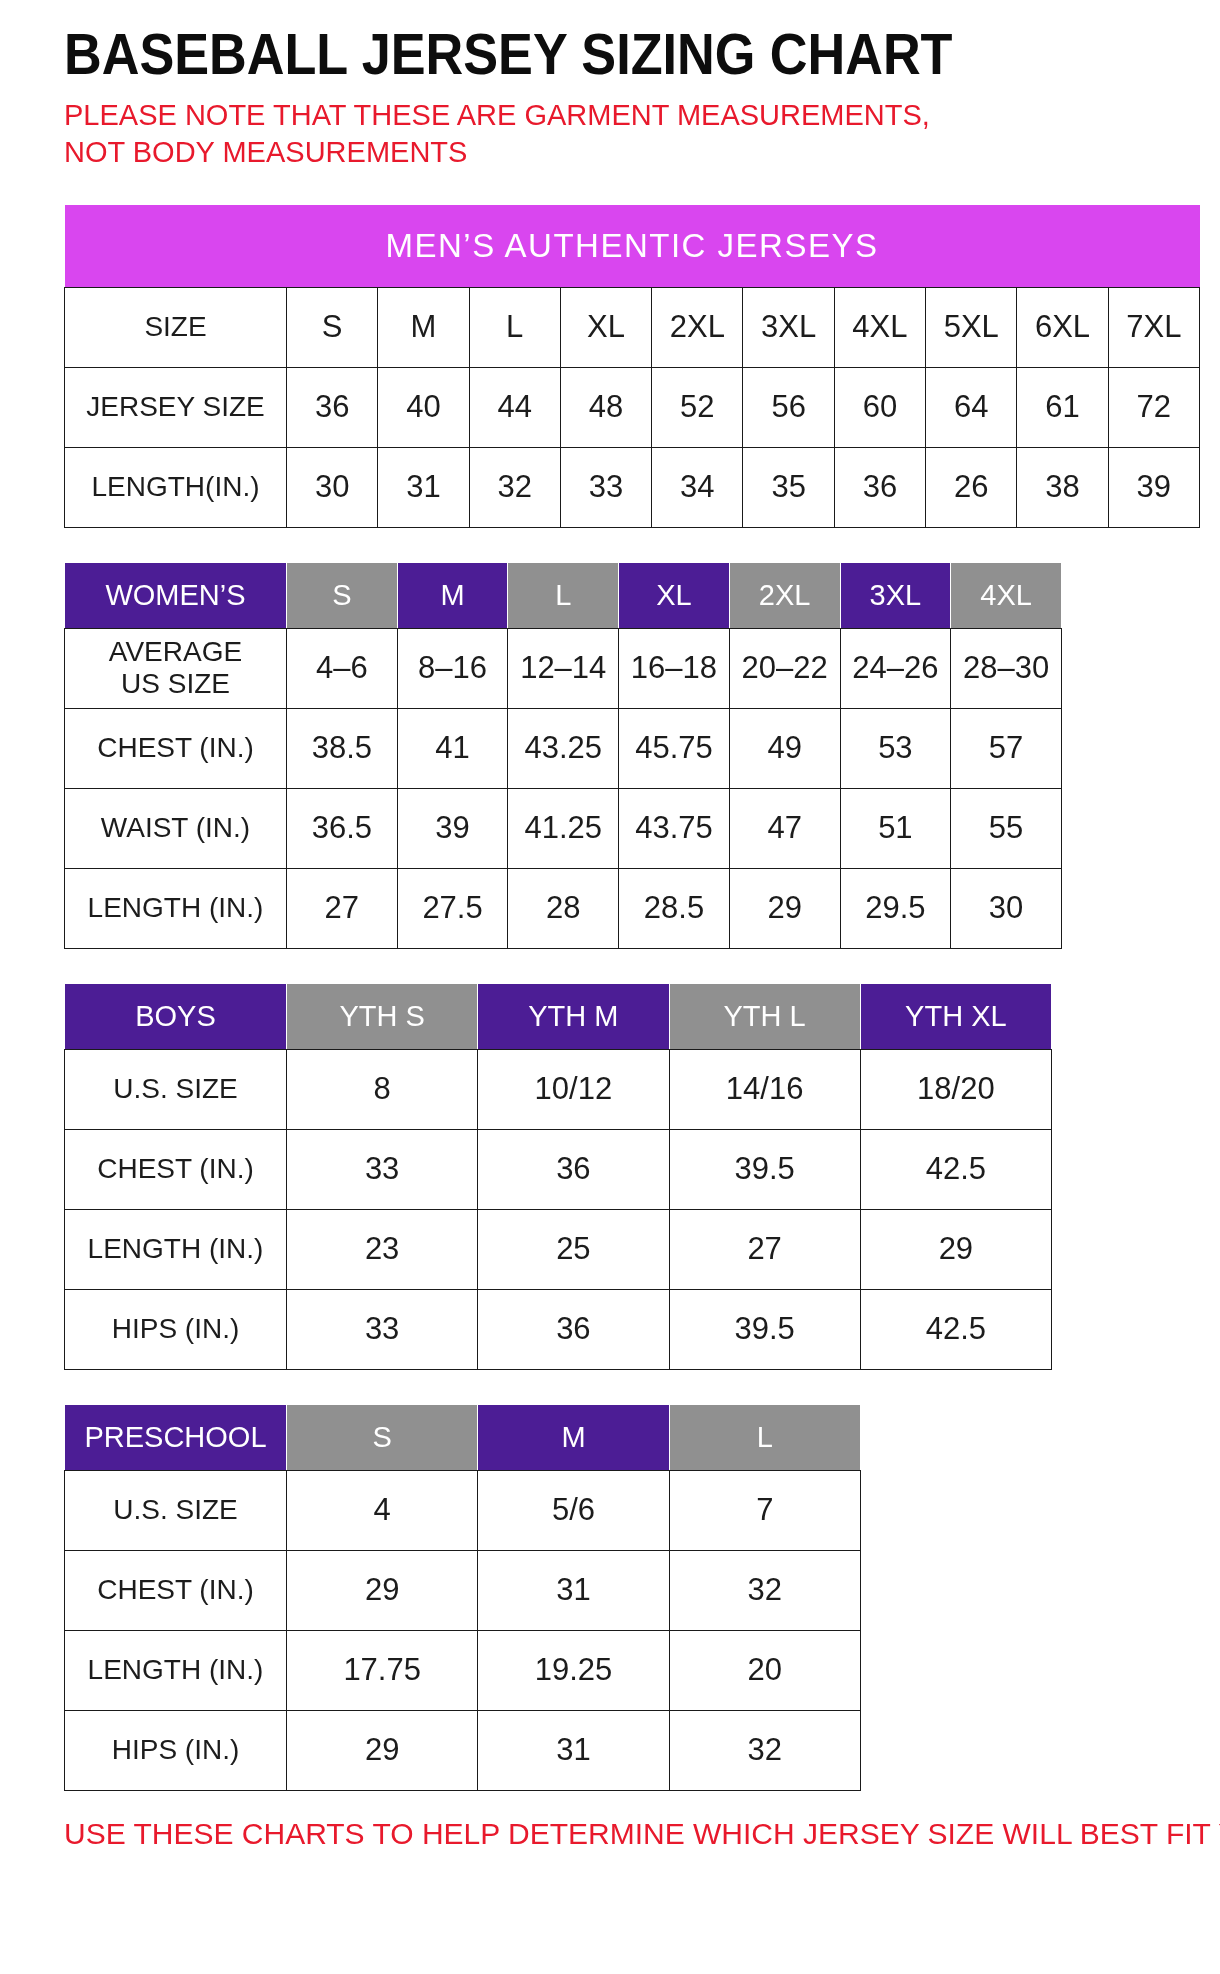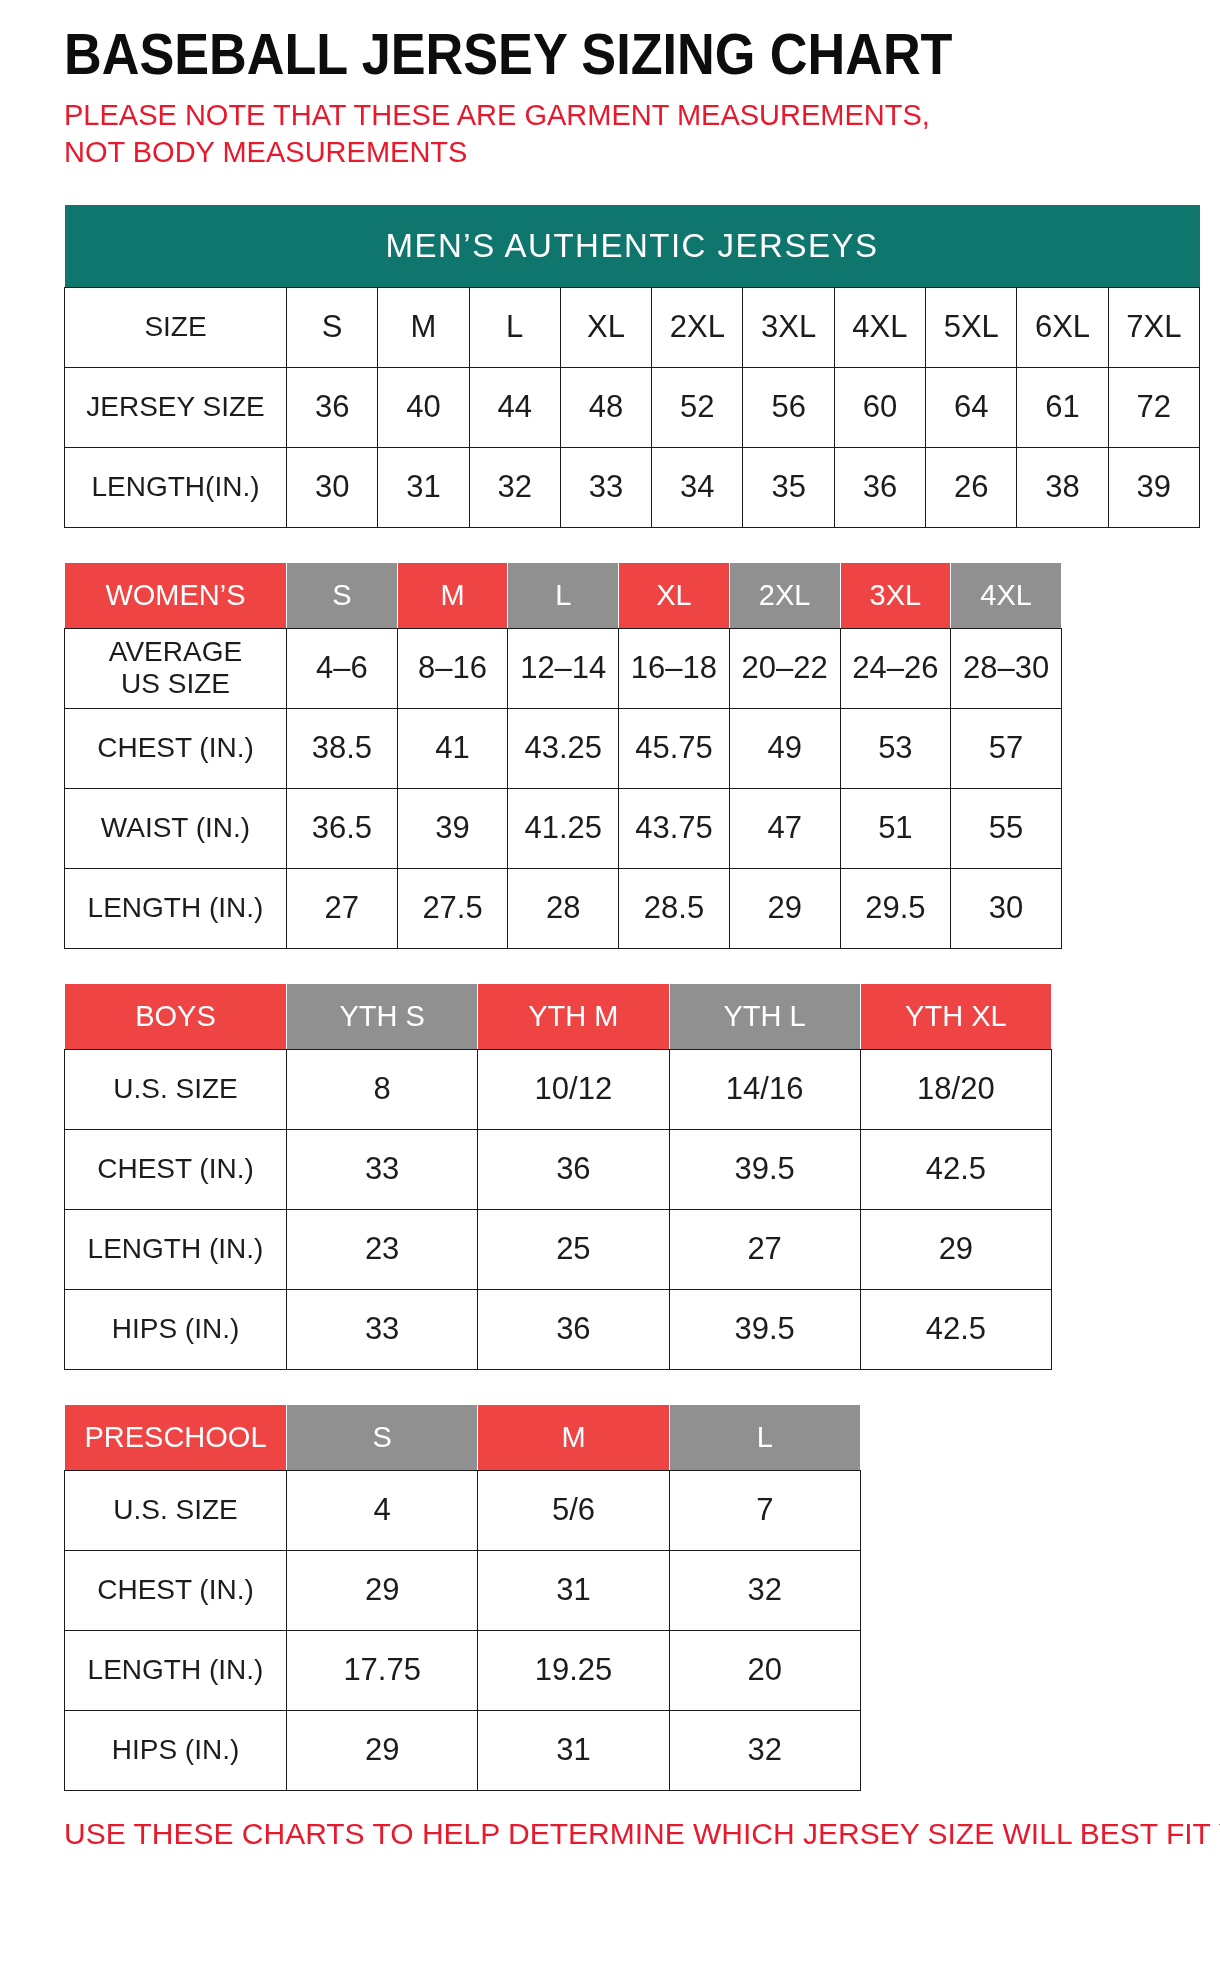--- a/index.html
+++ b/index.html
@@ -53,29 +53,29 @@
     height: 80px;
     padding: 2px 4px;
     overflow: hidden;
   }
   td.lab {
     font-size: 28px;
     white-space: pre-line;
   }
 
   tr.banner td {
-    background: #0f766e;
+    background: #d946ef;
     color: #ffffff;
     border: none;
     font-size: 33px;
     letter-spacing: 1.5px;
     height: 82px;
   }
   tr.ghead td {
-    background: #ef4444;
+    background: #4c1d95;
     color: #ffffff;
     font-size: 29px;
     height: 66px;
     border: 1px solid #ffffff;
     border-bottom: 1px solid #1a1a1a;
   }
   tr.ghead td.alt { background: #909090; }
 </style>
 </head>
 <body>

